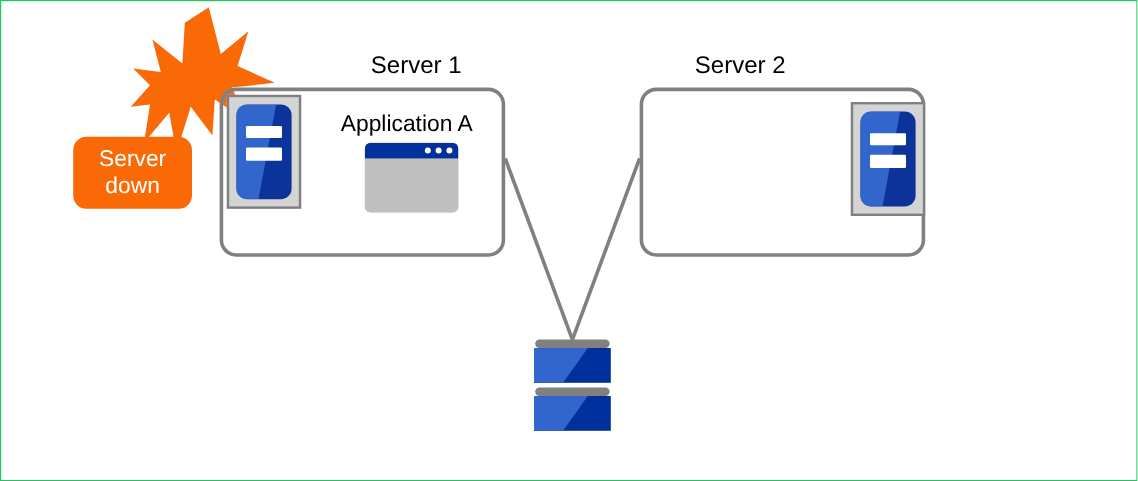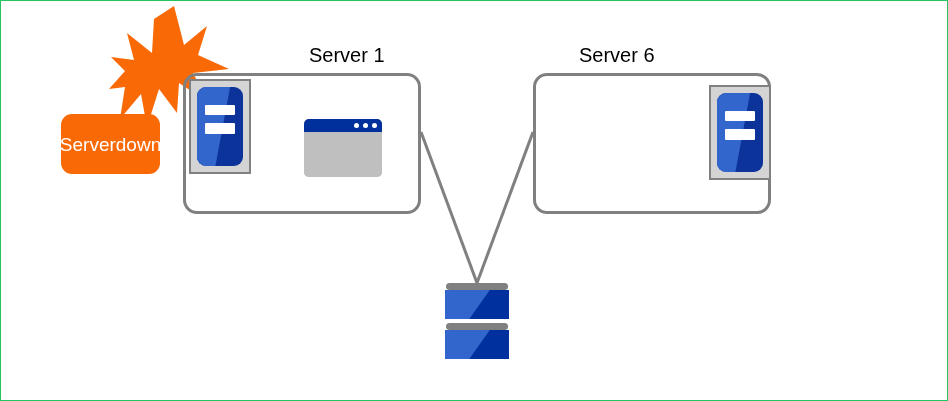--- a/index.html
+++ b/index.html
@@ -178,21 +178,21 @@
     top: 113px;
     width: 99px;
     height: 60px;
     background: #f96a07;
     border-radius: 11px;
     color: #ffffff;
     font-size: 19px;
     line-height: 23px;
     text-align: center;
     display: flex;
-    flex-direction: row;
+    flex-direction: column;
     align-items: center;
     justify-content: center;
   }
 
   
   #overlay {
     position: absolute;
     left: 0; top: 0;
     width: 948px;
     height: 401px;
@@ -216,33 +216,34 @@
   <div class="server-box" id="server1-box"></div>
 
   <div class="server-icon" id="server1-icon">
     <div class="server-icon-body">
       <div class="sheen"></div>
       <div class="bar bar1"></div>
       <div class="bar bar2"></div>
     </div>
   </div>
 
+  <div id="app-label">Application  A</div>
 
   <div id="app-window">
     <div class="titlebar">
       <div class="dots">
         <span class="dot"></span>
         <span class="dot"></span>
         <span class="dot"></span>
       </div>
     </div>
     <div class="winbody"></div>
   </div>
 
-  <div class="group-caption" id="server2-caption">Server 6</div>
+  <div class="group-caption" id="server2-caption">Server 2</div>
   <div class="server-box" id="server2-box"></div>
 
   <div class="server-icon" id="server2-icon">
     <div class="server-icon-body">
       <div class="sheen"></div>
       <div class="bar bar1"></div>
       <div class="bar bar2"></div>
     </div>
   </div>
 

